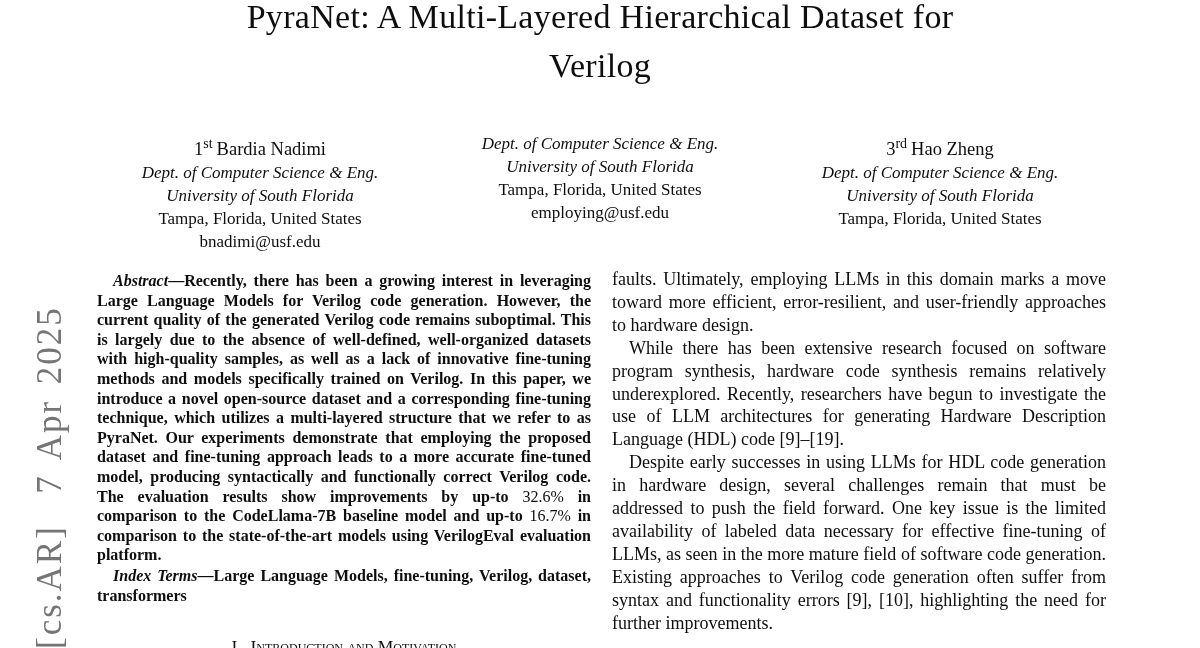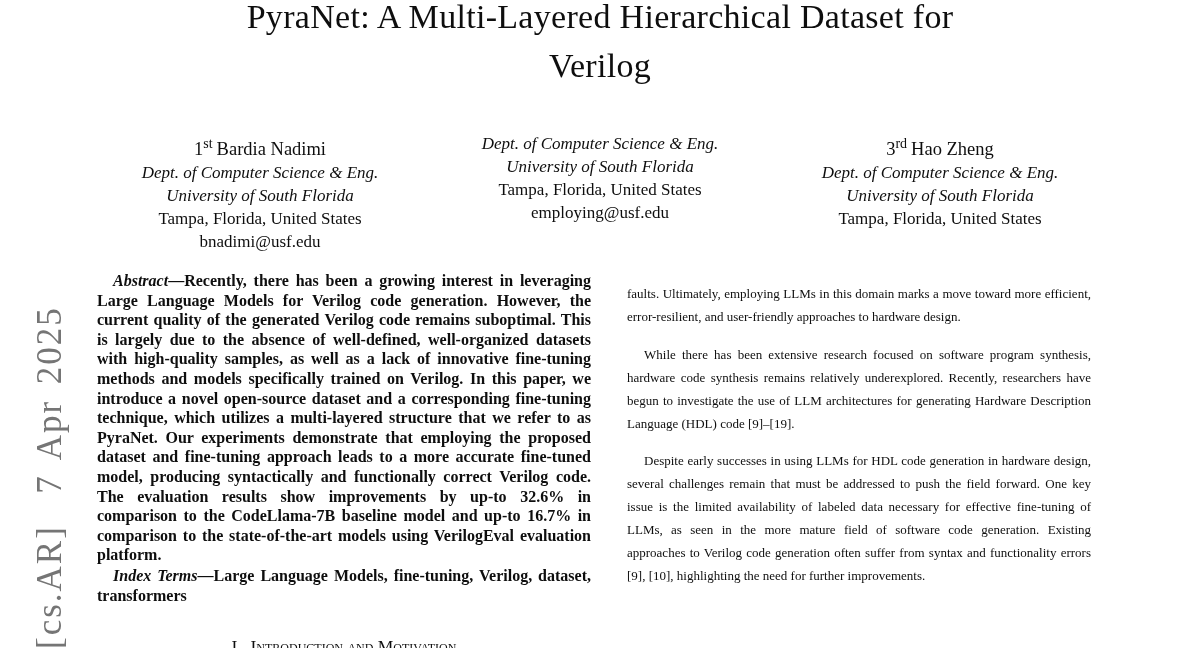--- a/index.html
+++ b/index.html
@@ -40,30 +40,30 @@
   .col { position:absolute; top:271px; width:494px; }
   .col-left  { left:97px; }
   .col-right { left:612px; top:268px; }
 
   .abstract, .index-terms {
     margin:0; font-size:16px; font-weight:bold; line-height:19.6px;
     text-align:justify; text-indent:16px;
   }
   .index-terms { margin-top:1px; }
   .rt-lead { font-style:italic; }
-  .rt-math { font-weight:bold; }
+  .rt-math { font-weight:normal; }
 
   .section-heading {
     position:absolute; left:97px; top:636px; width:494px; margin:0;
     text-align:center; font-size:17.5px; font-weight:normal;
     font-variant:small-caps; white-space:pre;
   }
 
   .body-par {
-    margin:15px; font-size:13px; line-height:22.9px;
+    margin:0; font-size:18px; line-height:22.9px;
     text-align:justify;
   }
   .body-par.indent { text-indent:17px; }
 </style>
 </head>
 <body>
 
 <div class="page">
 
   <div class="arxiv-stamp" style="color: rgb(117, 117, 117);">[cs.AR]  7 Apr 2025</div>

